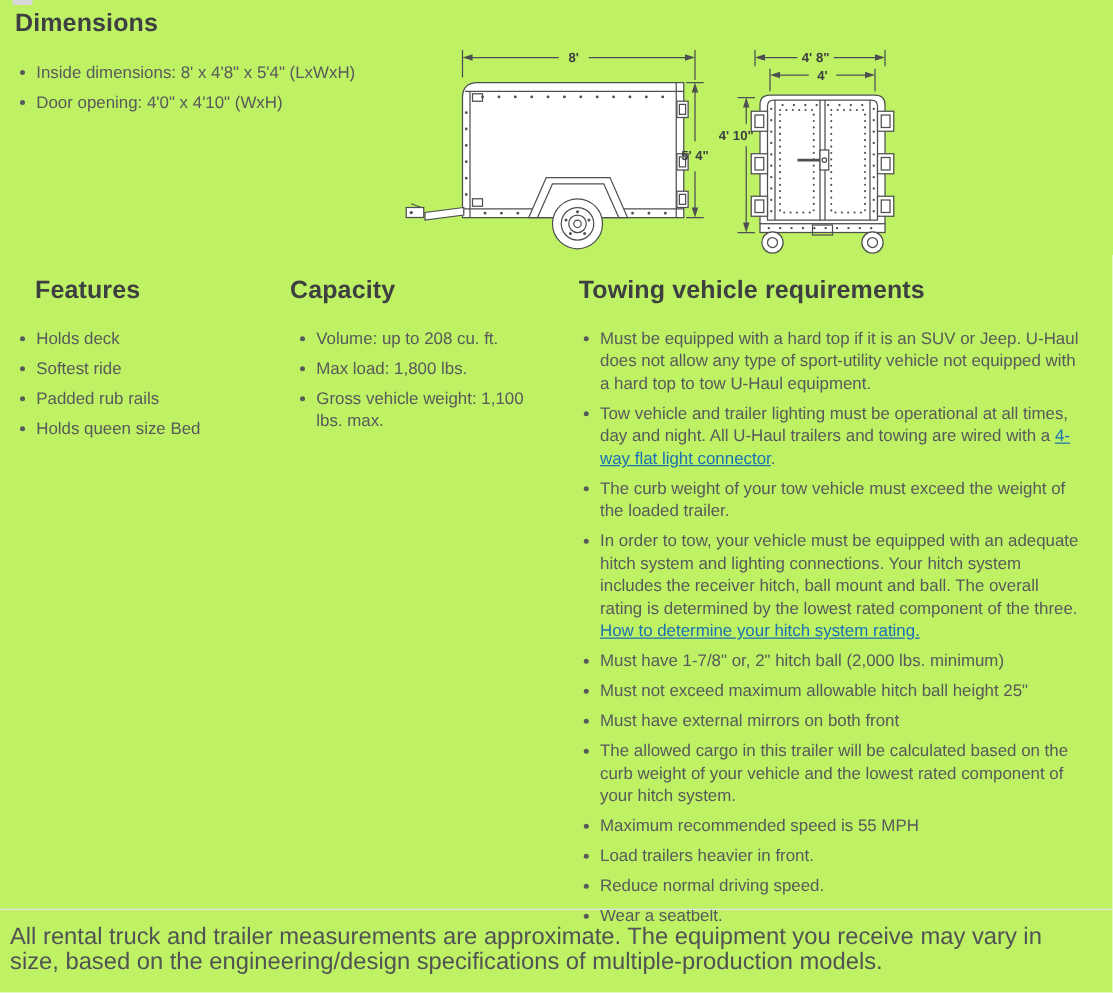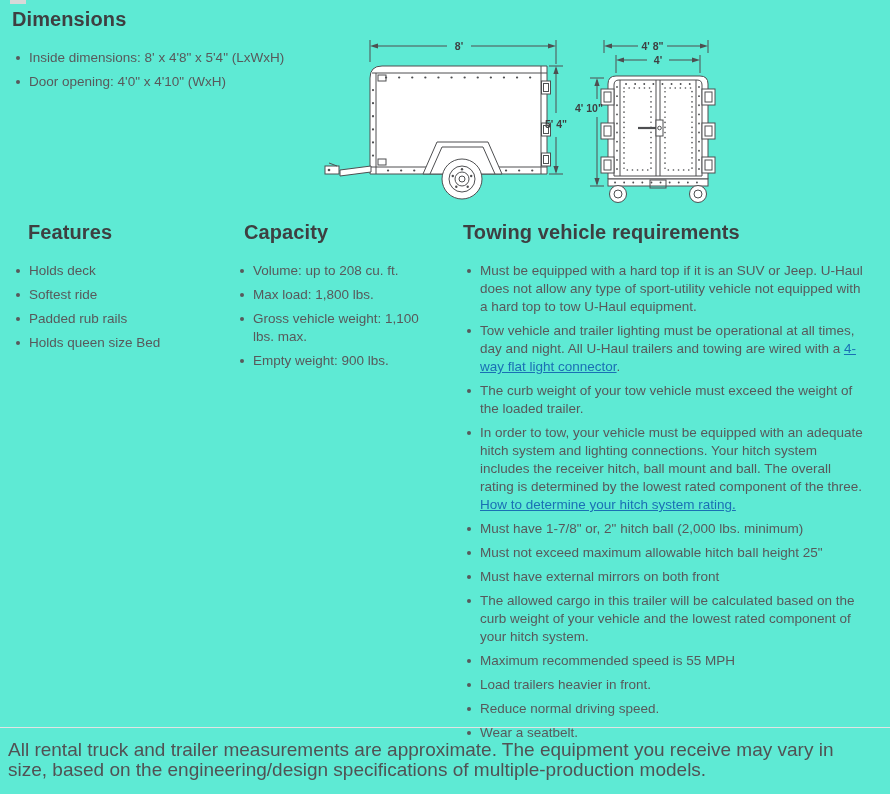--- a/index.html
+++ b/index.html
@@ -1,27 +1,27 @@
 <!DOCTYPE html>
 <html style="--link: #1a70b4; --heading: #3e3f41; --body: #58595b; --line: #4e4f51;"><head>
 <meta charset="utf-8">
 <style>
   :root{
     --link:#1a70b4; --heading:#3e3f41; --body:#58595b; --line:#4e4f51;
   }
   html,body{margin:0;padding:0;background:#fff;}
   body{font-family:"Liberation Sans", sans-serif;}
-  .page{position:relative;width:890px;height:794px;background:#5eead4;overflow:hidden;}
+  .page{position:relative;width:890px;height:794px;background:#bef264;overflow:hidden;}
 
   .artifact{position:absolute;left:10px;top:0;width:16px;height:4px;background:#d8d8d8;}
 
   h2.sec{position:absolute;margin:0;font-size:20px;font-weight:700;color:var(--heading);letter-spacing:.1px;}
   #dim-heading{left:12px;top:8px;}
   #features-heading{left:28px;top:221px;}
-  #capacity-heading{left:244px;top:221px;}
+  #capacity-heading{left:232px;top:221px;}
   #towing-heading{left:463px;top:221px;}
 
   ul.bullets{position:absolute;list-style:none;margin:0;padding:0;}
   ul.bullets li{position:relative;padding-left:17px;font-size:13.5px;line-height:18px;color:var(--body);margin-bottom:6px;}
   ul.bullets li::before{content:"";position:absolute;left:4px;top:7px;width:4px;height:4px;border-radius:50%;background:var(--body);}
   #dim-list{left:12px;top:49px;width:320px;}
   #features-list{left:12px;top:262px;width:212px;}
   #capacity-list{left:236px;top:262px;width:206px;}
   #towing-list{left:463px;top:262px;width:404px;}
 
@@ -188,21 +188,20 @@
   <ul class="bullets" id="features-list">
       <li>Holds deck</li>
       <li>Softest ride</li>
       <li>Padded rub rails</li>
       <li>Holds queen size Bed</li>
     </ul>
   <ul class="bullets" id="capacity-list">
       <li>Volume: up to 208 cu. ft.</li>
       <li>Max load: 1,800 lbs.</li>
       <li>Gross vehicle weight: 1,100 lbs. max.</li>
-      <li>Empty weight: 900 lbs.</li>
     </ul>
   <ul class="bullets" id="towing-list">
       <li>Must be equipped with a hard top if it is an SUV or Jeep. U-Haul does not allow any type of sport-utility vehicle not equipped with a hard top to tow U-Haul equipment.</li>
       <li>Tow vehicle and trailer lighting must be operational at all times, day and night. All U-Haul trailers and towing are wired with a <a href="#" class="inline-link">4-way flat light connector</a>.</li>
       <li>The curb weight of your tow vehicle must exceed the weight of the loaded trailer.</li>
       <li>In order to tow, your vehicle must be equipped with an adequate hitch system and lighting connections. Your hitch system includes the receiver hitch, ball mount and ball. The overall rating is determined by the lowest rated component of the three. <a href="#" class="inline-link">How to determine your hitch system rating.</a></li>
       <li>Must have 1-7/8" or, 2" hitch ball (2,000 lbs. minimum)</li>
       <li>Must not exceed maximum allowable hitch ball height 25"</li>
       <li>Must have external mirrors on both front</li>
       <li>The allowed cargo in this trailer will be calculated based on the curb weight of your vehicle and the lowest rated component of your hitch system.</li>

